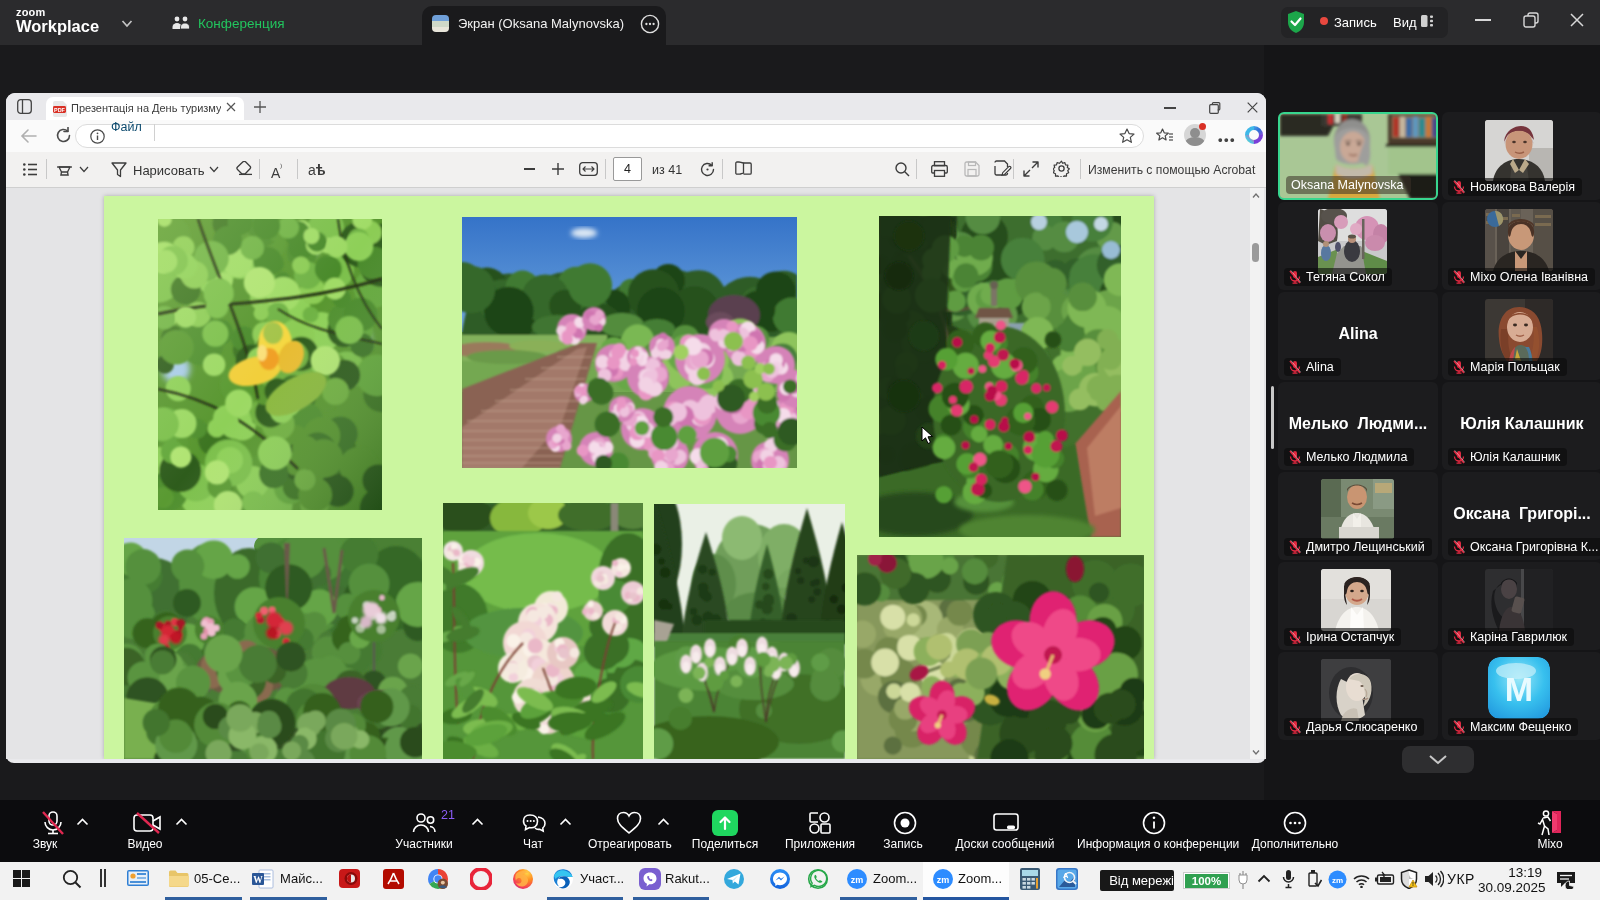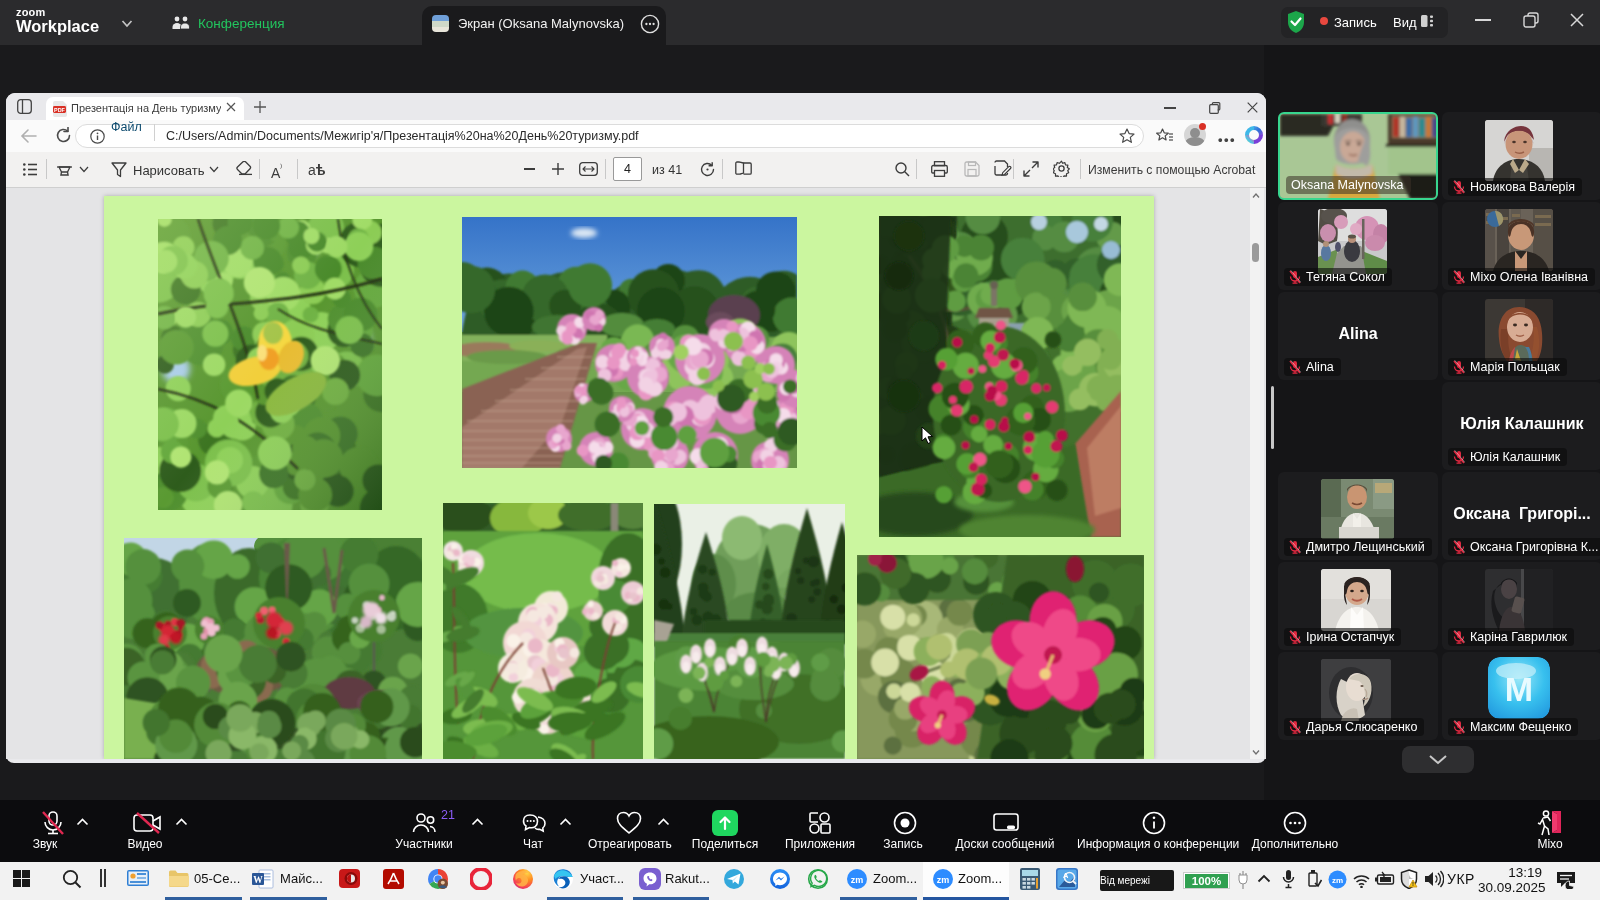--- a/index.html
+++ b/index.html
@@ -277,20 +277,33 @@
             <rect x="4" y="1" width="4" height="7" rx="2" stroke="none"></rect>
             <path d="M1.5 6.5 a4.5 4.5 0 0 0 9 0" fill="none" stroke-width="1.3"></path>
             <line x1="6" y1="11" x2="6" y2="13" stroke-width="1.3"></line>
             <line x1="3.5" y1="13.2" x2="8.5" y2="13.2" stroke-width="1.3"></line>
           </g>
           <line x1="1" y1="1" x2="11" y2="13" stroke="#e02840" stroke-width="1.6"></line>
           <line x1="1.8" y1="0.4" x2="11.8" y2="12.4" stroke="#fff" stroke-width="0.8" opacity="0.6"></line>
         </svg>Марія Польщак</div>
 </div>
 
+<div class="tile" style="left:1278px;top:382px">
+  <div class="bigname" style="top:33px">Мелько&nbsp; Людми...</div>
+  <div class="plabel"><svg width="12" height="14" viewBox="0 0 12 14" style="flex:none">
+          <g stroke="#e02840" fill="#e02840">
+            <rect x="4" y="1" width="4" height="7" rx="2" stroke="none"></rect>
+            <path d="M1.5 6.5 a4.5 4.5 0 0 0 9 0" fill="none" stroke-width="1.3"></path>
+            <line x1="6" y1="11" x2="6" y2="13" stroke-width="1.3"></line>
+            <line x1="3.5" y1="13.2" x2="8.5" y2="13.2" stroke-width="1.3"></line>
+          </g>
+          <line x1="1" y1="1" x2="11" y2="13" stroke="#e02840" stroke-width="1.6"></line>
+          <line x1="1.8" y1="0.4" x2="11.8" y2="12.4" stroke="#fff" stroke-width="0.8" opacity="0.6"></line>
+        </svg>Мелько Людмила</div>
+</div>
 
 <div class="tile" style="left:1442px;top:382px">
   <div class="bigname" style="top:33px">Юлія Калашник</div>
   <div class="plabel"><svg width="12" height="14" viewBox="0 0 12 14" style="flex:none">
           <g stroke="#e02840" fill="#e02840">
             <rect x="4" y="1" width="4" height="7" rx="2" stroke="none"></rect>
             <path d="M1.5 6.5 a4.5 4.5 0 0 0 9 0" fill="none" stroke-width="1.3"></path>
             <line x1="6" y1="11" x2="6" y2="13" stroke-width="1.3"></line>
             <line x1="3.5" y1="13.2" x2="8.5" y2="13.2" stroke-width="1.3"></line>
           </g>
@@ -493,21 +506,20 @@
         <path d="M13 0.5 v4 h-4" stroke="#4a4a4a" stroke-width="1.6" fill="none" stroke-linecap="round" stroke-linejoin="round"></path>
       </svg>
   <div class="abs" id="urlpill"></div>
   <svg class="abs" style="left:84px;top:35.5px" width="15" height="15" viewBox="0 0 15 15">
         <circle cx="7.5" cy="7.5" r="6.7" stroke="#4a4a4a" stroke-width="1.2" fill="none"></circle>
         <line x1="7.5" y1="6.5" x2="7.5" y2="11" stroke="#4a4a4a" stroke-width="1.4"></line>
         <circle cx="7.5" cy="4.3" r="0.9" fill="#4a4a4a"></circle>
       </svg>
   <div class="abs" style="left:105px;top:27px;color:#0c4a6e;font-size:12.5px">Файл</div>
       <div class="abs" style="left:148px;top:31px;width:1px;height:17px;background:#d0d0d0"></div>
-  <div class="abs" style="left:160px;top:36px;color:#2a2a2a;font-size:12.5px;letter-spacing:0px">C:/Users/Admin/Documents/Межигір'я/Презентація%20на%20День%20туризму.pdf</div>
   <svg class="abs" style="left:1113px;top:34.5px" width="16" height="16" viewBox="0 0 16 16">
         <path d="M8 1 L10.1 5.6 L15 6.1 L11.3 9.4 L12.4 14.3 L8 11.7 L3.6 14.3 L4.7 9.4 L1 6.1 L5.9 5.6 Z" stroke="#4a4a4a" stroke-width="1.2" fill="none" stroke-linejoin="round"></path>
       </svg>
 
   <svg class="abs" style="left:1150px;top:34.5px" width="17" height="16" viewBox="0 0 17 16">
         <path d="M6.5 1 L8.2 4.8 L12.3 5.2 L9.2 7.9 L10.1 12 L6.5 9.8 L2.9 12 L3.8 7.9 L0.7 5.2 L4.8 4.8 Z" stroke="#4a4a4a" stroke-width="1.2" fill="none" stroke-linejoin="round"></path>
         <line x1="13" y1="6" x2="17" y2="6" stroke="#4a4a4a" stroke-width="1.2"></line>
         <line x1="13" y1="9" x2="17" y2="9" stroke="#4a4a4a" stroke-width="1.2"></line>
         <line x1="13" y1="12" x2="17" y2="12" stroke="#4a4a4a" stroke-width="1.2"></line>
       </svg>
@@ -2746,21 +2758,21 @@
       </g>
     </svg>
 <svg class="abs" style="left:1056px;top:868px" width="22" height="22" viewBox="0 0 22 22">
       <rect width="22" height="22" rx="3" fill="#3878c8"></rect>
       <rect x="1.5" y="1.5" width="19" height="19" rx="2" fill="#58a8e8"></rect>
       <path d="M3 19 L9 12 L13 15 L19 8 V19 Z" fill="#2a5a9a"></path>
       <circle cx="13.5" cy="9.5" r="5" fill="none" stroke="#f0f4f8" stroke-width="1.6"></circle>
       <line x1="17" y1="13" x2="20" y2="16" stroke="#f0f4f8" stroke-width="1.8"></line>
       <text x="7" y="10" font-size="7.5" fill="#fff" font-family="Liberation Sans" font-weight="bold">A</text>
     </svg>
-<div class="abs" style="left:1100px;top:869.5px;width:74px;height:21.5px;background:#181818;border-radius:2px;color:#fff;font-size:10px;text-align:left;line-height:21px">Від мережі</div>
+<div class="abs" style="left:1100px;top:869.5px;width:74px;height:21.5px;background:#181818;border-radius:2px;color:#fff;font-size:13px;text-align:right;line-height:21px">Від мережі</div>
 <div class="abs" style="left:1183px;top:872px;width:47px;height:17px;background:#fff;border:1px solid #ccc"></div>
 <div class="abs" style="left:1185px;top:873.5px;width:43px;height:14px;background:#30a050;color:#fff;font-size:11.5px;text-align:center;line-height:14px;font-weight:bold">100%</div>
 <svg class="abs" style="left:1237px;top:871px" width="12" height="18" viewBox="0 0 12 18">
       <path d="M6 0 V4 M3 4 V2 M9 4 V2" stroke="#a0a0a0" stroke-width="1.4"></path>
       <path d="M2 4 H10 V9 A4 4 0 0 1 2 9 Z" fill="#fff" stroke="#909090" stroke-width="1"></path>
       <path d="M6 13 V18" stroke="#a0a0a0" stroke-width="1.4"></path>
     </svg>
 <svg class="abs" style="left:1257px;top:874px" width="14" height="9" viewBox="0 0 14 9">
       <path d="M1.5 7.5 L7 2 L12.5 7.5" stroke="#222" stroke-width="1.8" fill="none"></path>
     </svg>

